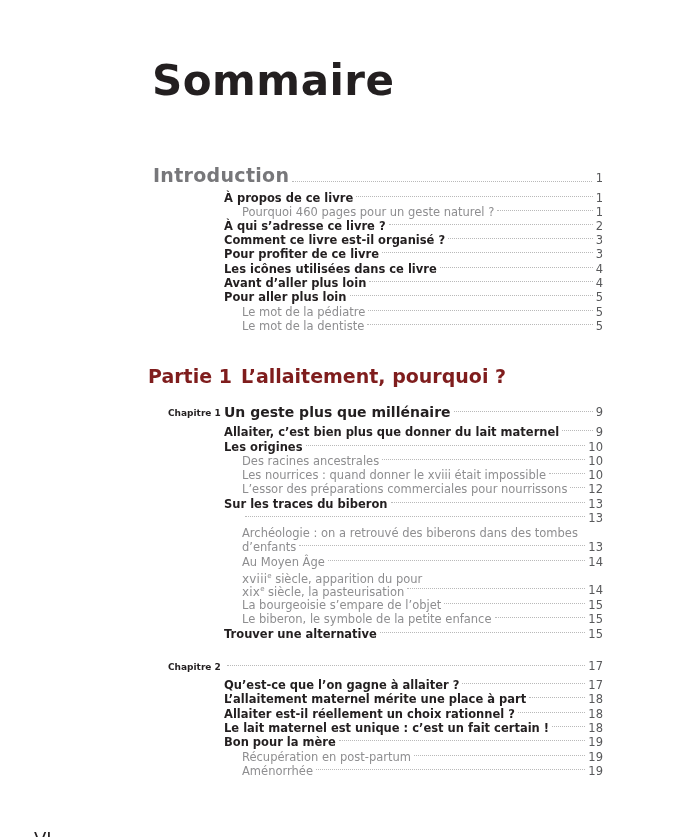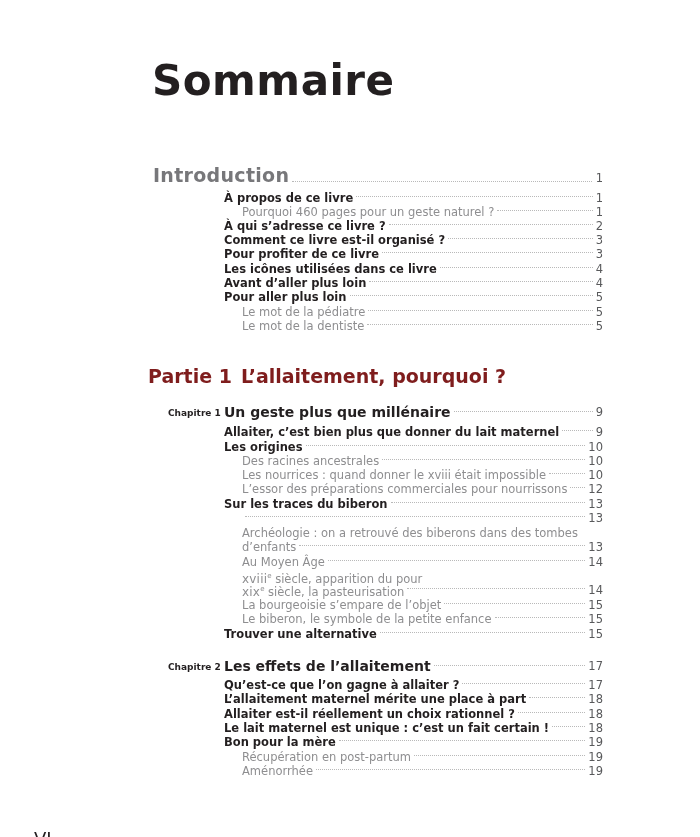--- a/index.html
+++ b/index.html
@@ -165,21 +165,20 @@
     <span class="pg">15</span>
   </div>
 <div class="row lvl1" style="top:627px">
     <span class="lbl">Trouver une alternative</span>
     <span class="dots"></span>
     <span class="pg">15</span>
   </div>
 
 <span class="chap-label" style="top:662px">Chapitre 2</span>
 <div class="row chap" style="top:658px">
-    <span class="lbl">Les effets de l’allaitement</span>
     <span class="dots"></span>
     <span class="pg">17</span>
   </div>
 
 <div class="row lvl1" style="top:678px">
     <span class="lbl">Qu’est-ce que l’on gagne à allaiter ?</span>
     <span class="dots"></span>
     <span class="pg">17</span>
   </div>
 <div class="row lvl1" style="top:692px">

